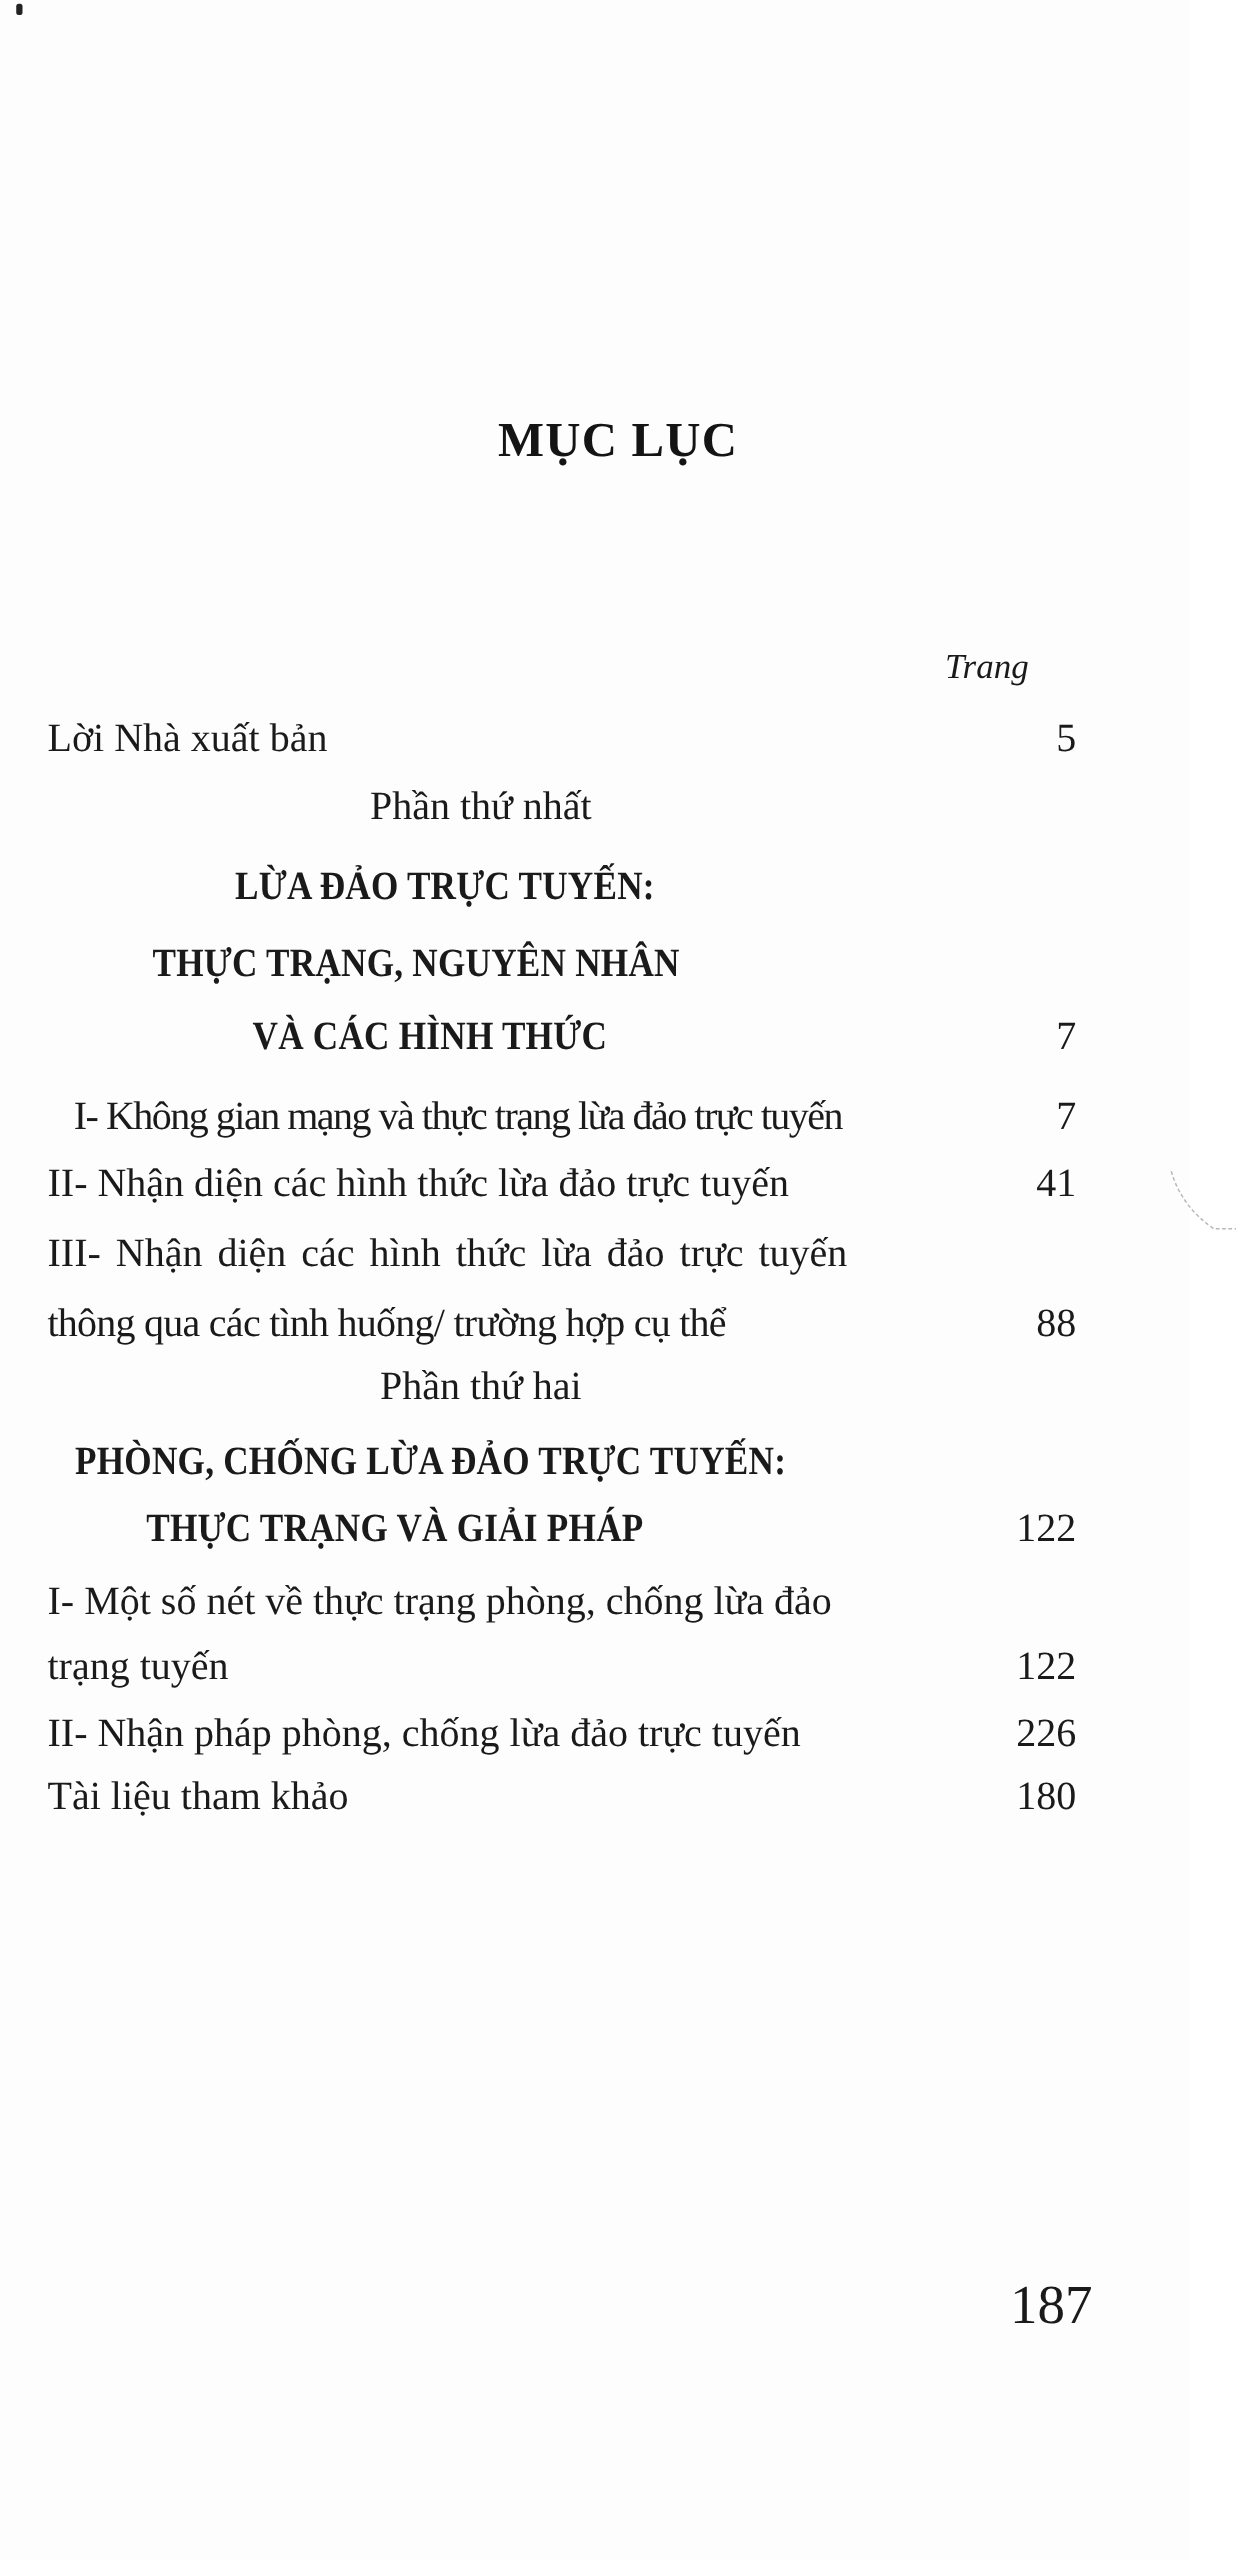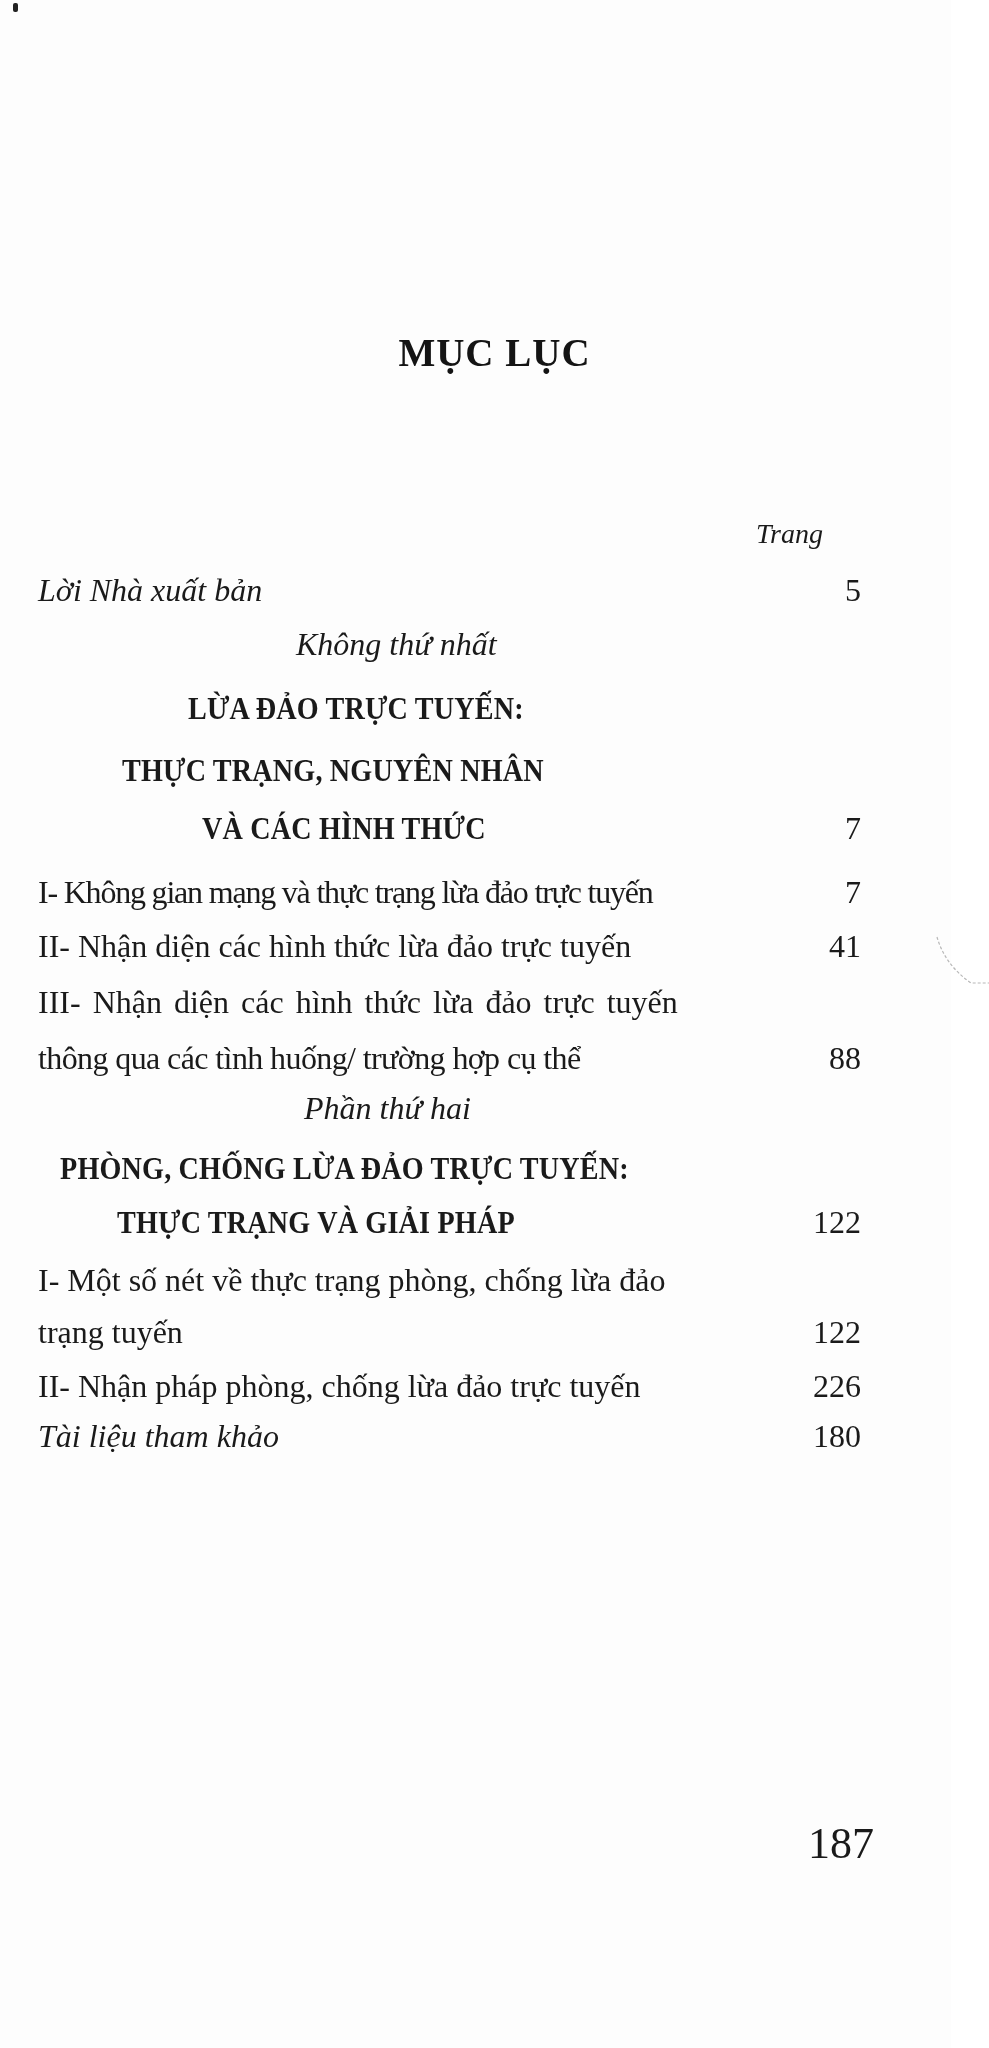--- a/index.html
+++ b/index.html
@@ -45,21 +45,21 @@
       font-size: 32px;
       line-height: 44px;
       white-space: nowrap;
     }
     .line .txt { position: absolute; left: 0; top: 0; }
     .line .pg {
       position: absolute;
       right: 0; top: 0;
       text-align: right;
     }
-    .italic { font-style: italic; }
+    .italic { }
     .heading {
       font-weight: bold;
       font-size: 32px;
       letter-spacing: 0.2px;
       transform: scaleX(0.88);
       transform-origin: left top;
     }
     .center-txt {
       position: absolute;
       top: 0;
@@ -96,36 +96,36 @@
   <div class="title">MỤC LỤC</div>
 
   <div class="trang">Trang</div>
 
   <div class="line" style="top:568px;">
     <span class="txt italic">Lời Nhà xuất bản</span>
     <span class="pg">5</span>
   </div>
 
   <div class="line" style="top:622px;">
-    <span class="center-txt italic" style="left:258px;">Không thứ nhất</span>
+    <span class="center-txt italic" style="left:258px;">Phần thứ nhất</span>
   </div>
 
   <div class="line" style="top:686px;">
     <span class="center-txt heading" style="left:150px;">LỪA ĐẢO TRỰC TUYẾN:</span>
   </div>
   <div class="line" style="top:748px;">
     <span class="center-txt heading" style="left:84px;">THỰC TRẠNG, NGUYÊN NHÂN</span>
   </div>
   <div class="line" style="top:806px;">
     <span class="center-txt heading" style="left:164px;">VÀ CÁC HÌNH THỨC</span>
     <span class="pg">7</span>
   </div>
 
   <div class="line" style="top:870px;">
-    <span class="txt" style="letter-spacing:-1.2px;">I- Không gian mạng và thực trạng lừa đảo trực tuyến</span>
+    <span class="txt" style="letter-spacing:-1.2px;margin-left:21px;">I- Không gian mạng và thực trạng lừa đảo trực tuyến</span>
     <span class="pg">7</span>
   </div>
   <div class="line" style="top:924px;">
     <span class="txt">II- Nhận diện các hình thức lừa đảo trực tuyến</span>
     <span class="pg">41</span>
   </div>
   <div class="line" style="top:980px;">
     <span class="txt" style="word-spacing:4px;">III- Nhận diện các hình thức lừa đảo trực tuyến</span>
   </div>
   <div class="line" style="top:1036px;">

